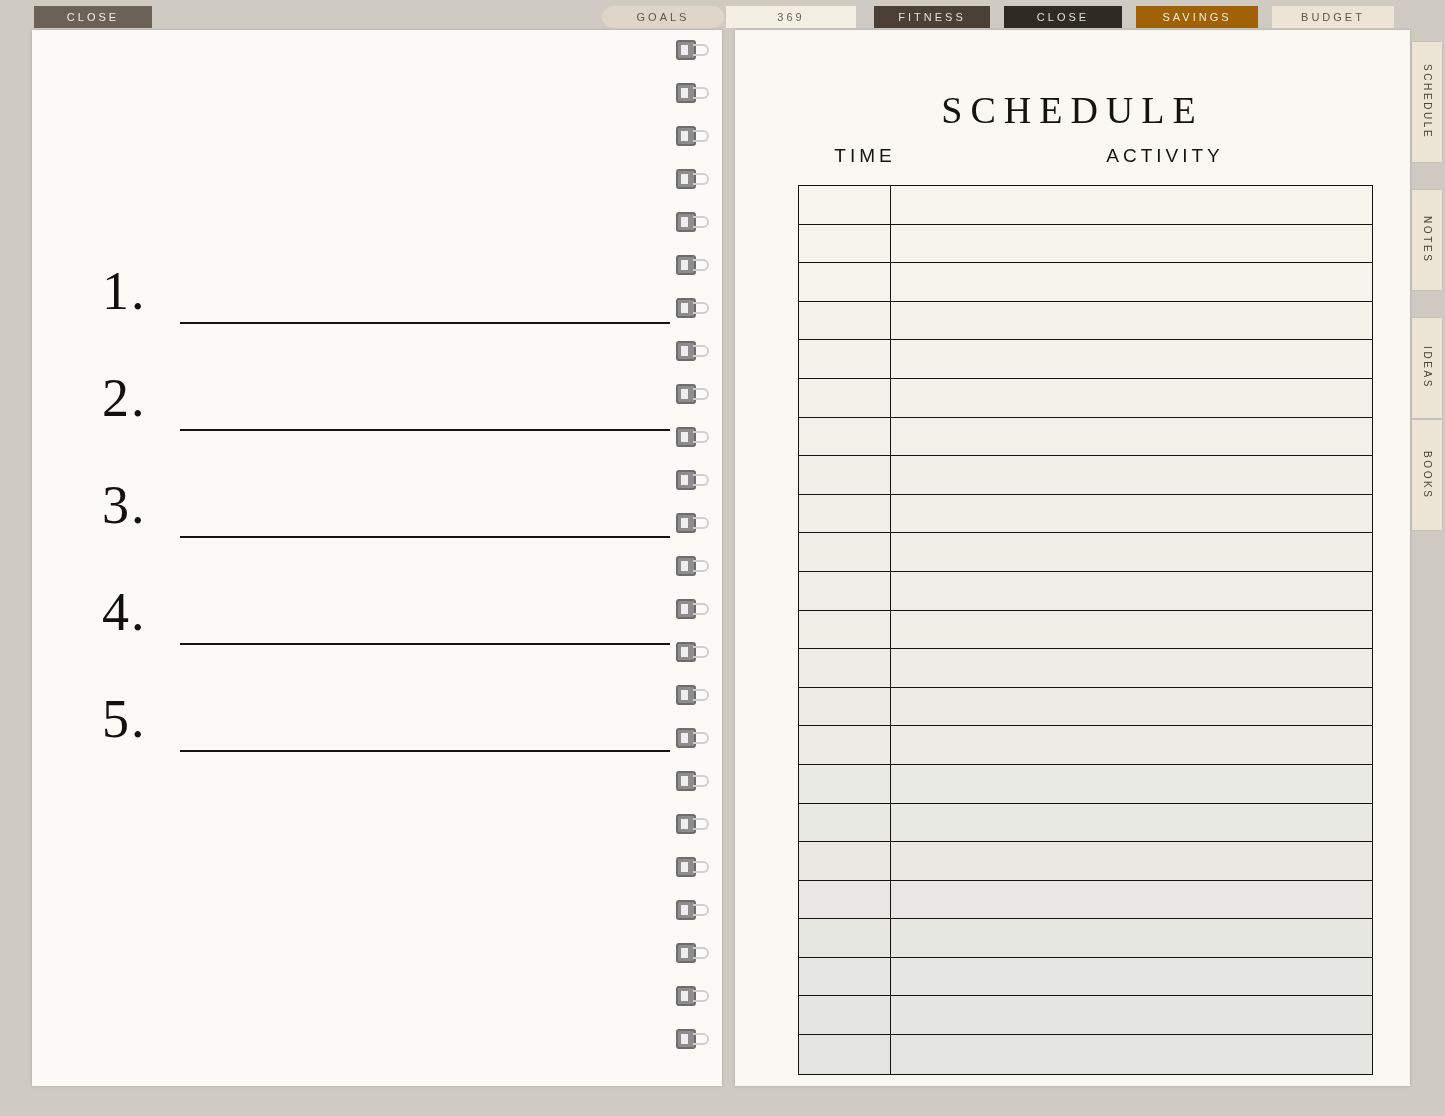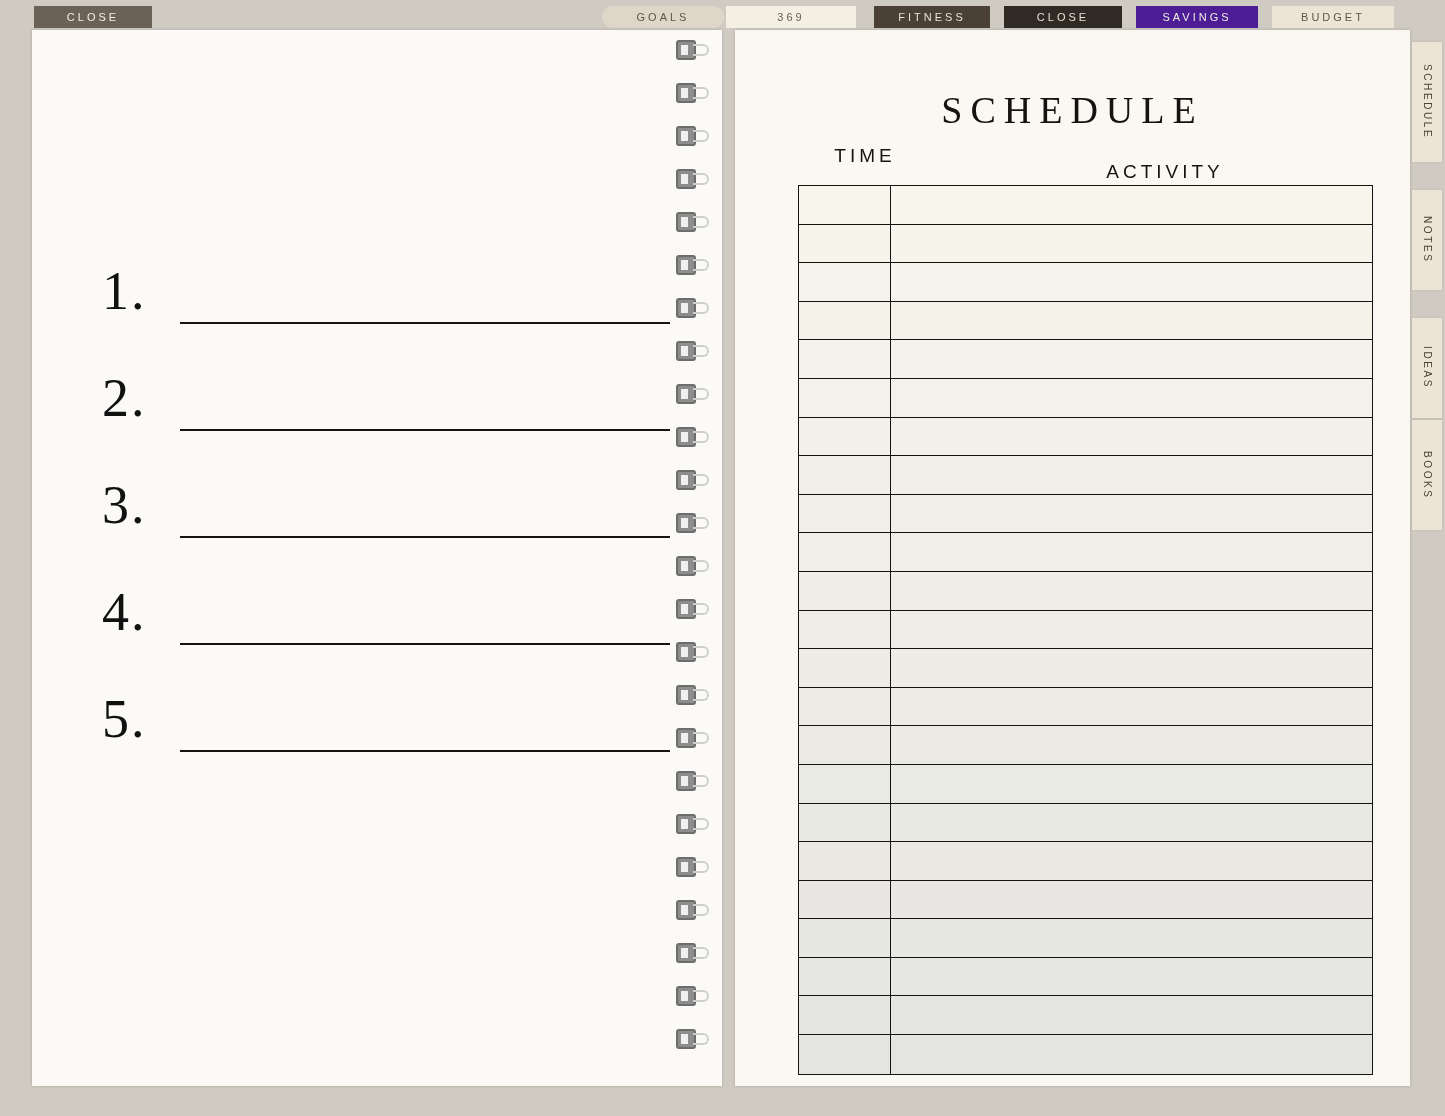--- a/index.html
+++ b/index.html
@@ -31,21 +31,21 @@
     text-align: center;
     font-size: 11px;
     letter-spacing: 3px;
     font-family: "Liberation Sans", sans-serif;
   }
   .tab.close   { left: 34px;   width: 118px; background: #6b6257; color: #f2efe8; }
   .tab.goals   { left: 602px;  width: 122px; background: #ded7c9; color: #5d5649; border-radius: 11px; }
   .tab.t369    { left: 726px;  width: 130px; background: #f3efe2; color: #6a6254; }
   .tab.fitness { left: 874px;  width: 116px; background: #4b4036; color: #e7e1d6; }
   .tab.budget  { left: 1004px; width: 118px; background: #2f2a23; color: #e7e1d6; }
-  .tab.savings { left: 1136px; width: 122px; background: #4c1d95; color: #f1ede4; }
+  .tab.savings { left: 1136px; width: 122px; background: #a16207; color: #f1ede4; }
   .tab.daily   { left: 1272px; width: 122px; background: #ece5d6; color: #5d5649; }
 
   
   .page-left {
     position: absolute;
     left: 32px; top: 30px;
     width: 690px; height: 1056px;
     background: #fbfaf6;
     box-shadow: 0 0 3px rgba(0,0,0,.18);
   }
@@ -164,21 +164,21 @@
     height: 30px;
   }
   .sched-head .h-time {
     position: absolute; left: 55px; width: 150px;
     text-align: center;
     font-size: 19px; letter-spacing: 4px; color: #16140f;
   }
   .sched-head .h-act {
     position: absolute; left: 230px; width: 400px;
     text-align: center;
-    font-size: 19px; letter-spacing: 4px; color: #16140f; margin-top: 16px;
+    font-size: 19px; letter-spacing: 4px; color: #16140f;
   }
   .sched-table {
     position: absolute;
     left: 63px; top: 155px;
     width: 575px;
     border: 1px solid #15130f;
     box-sizing: border-box;
   }
   .srow {
     display: flex;

